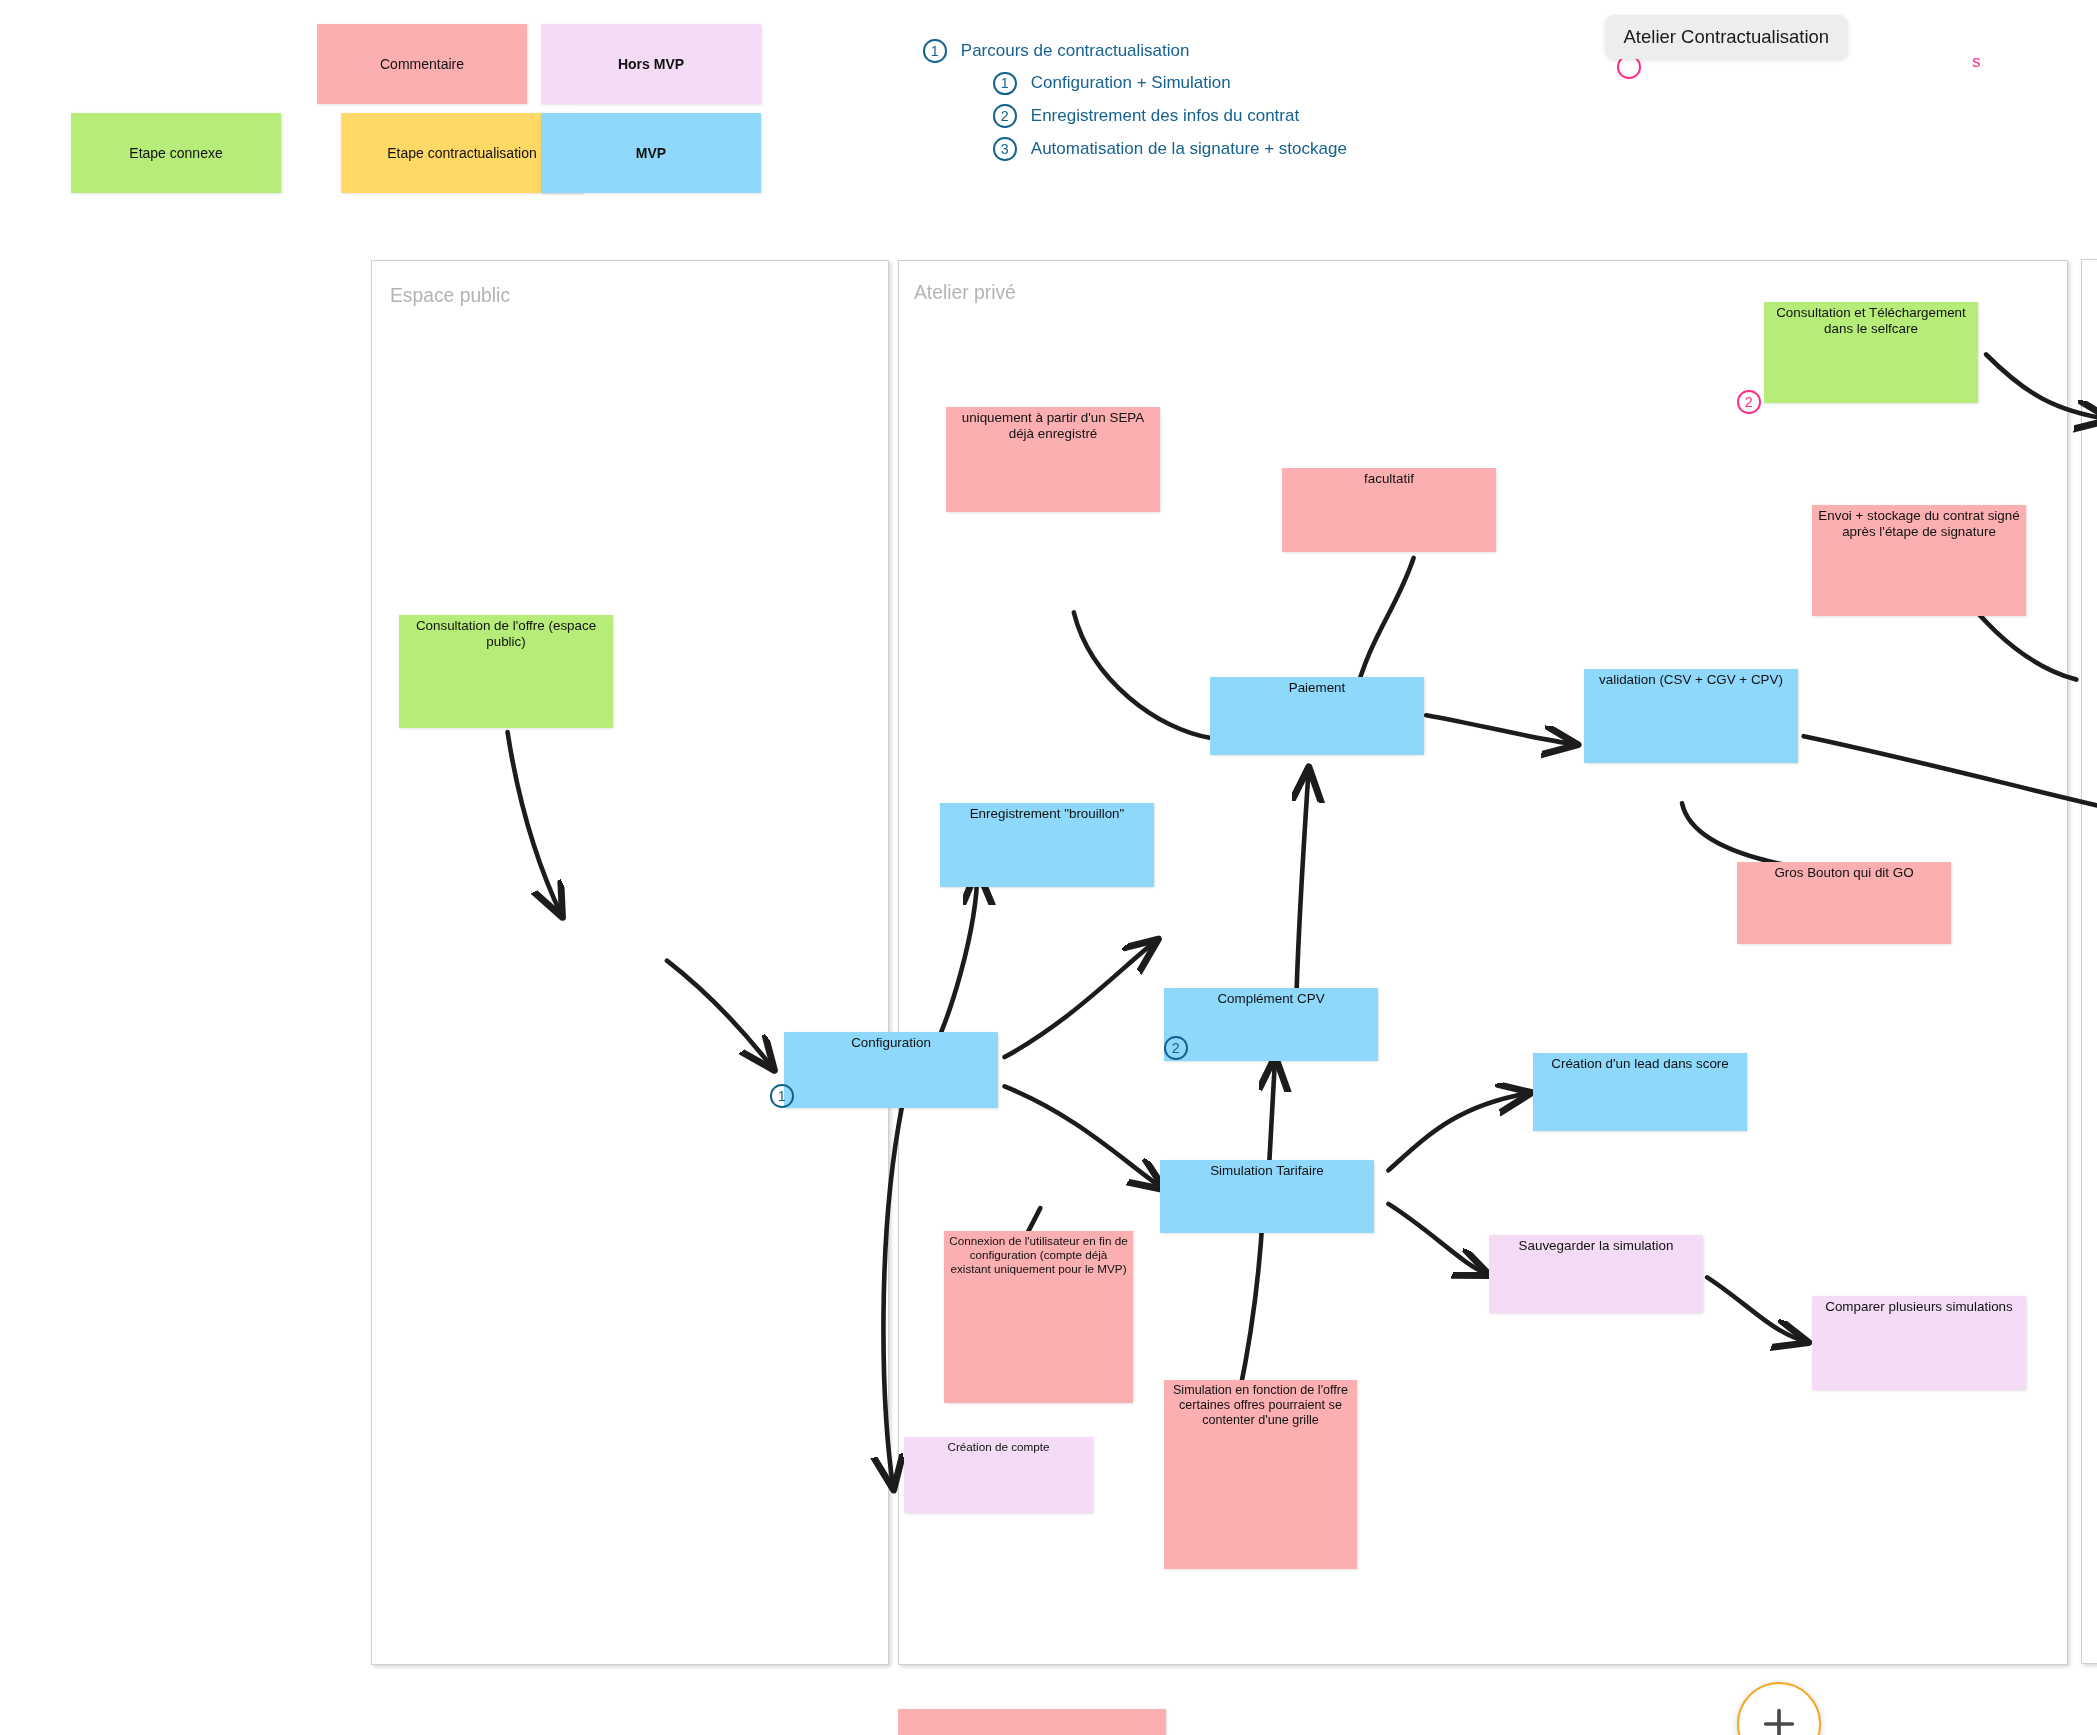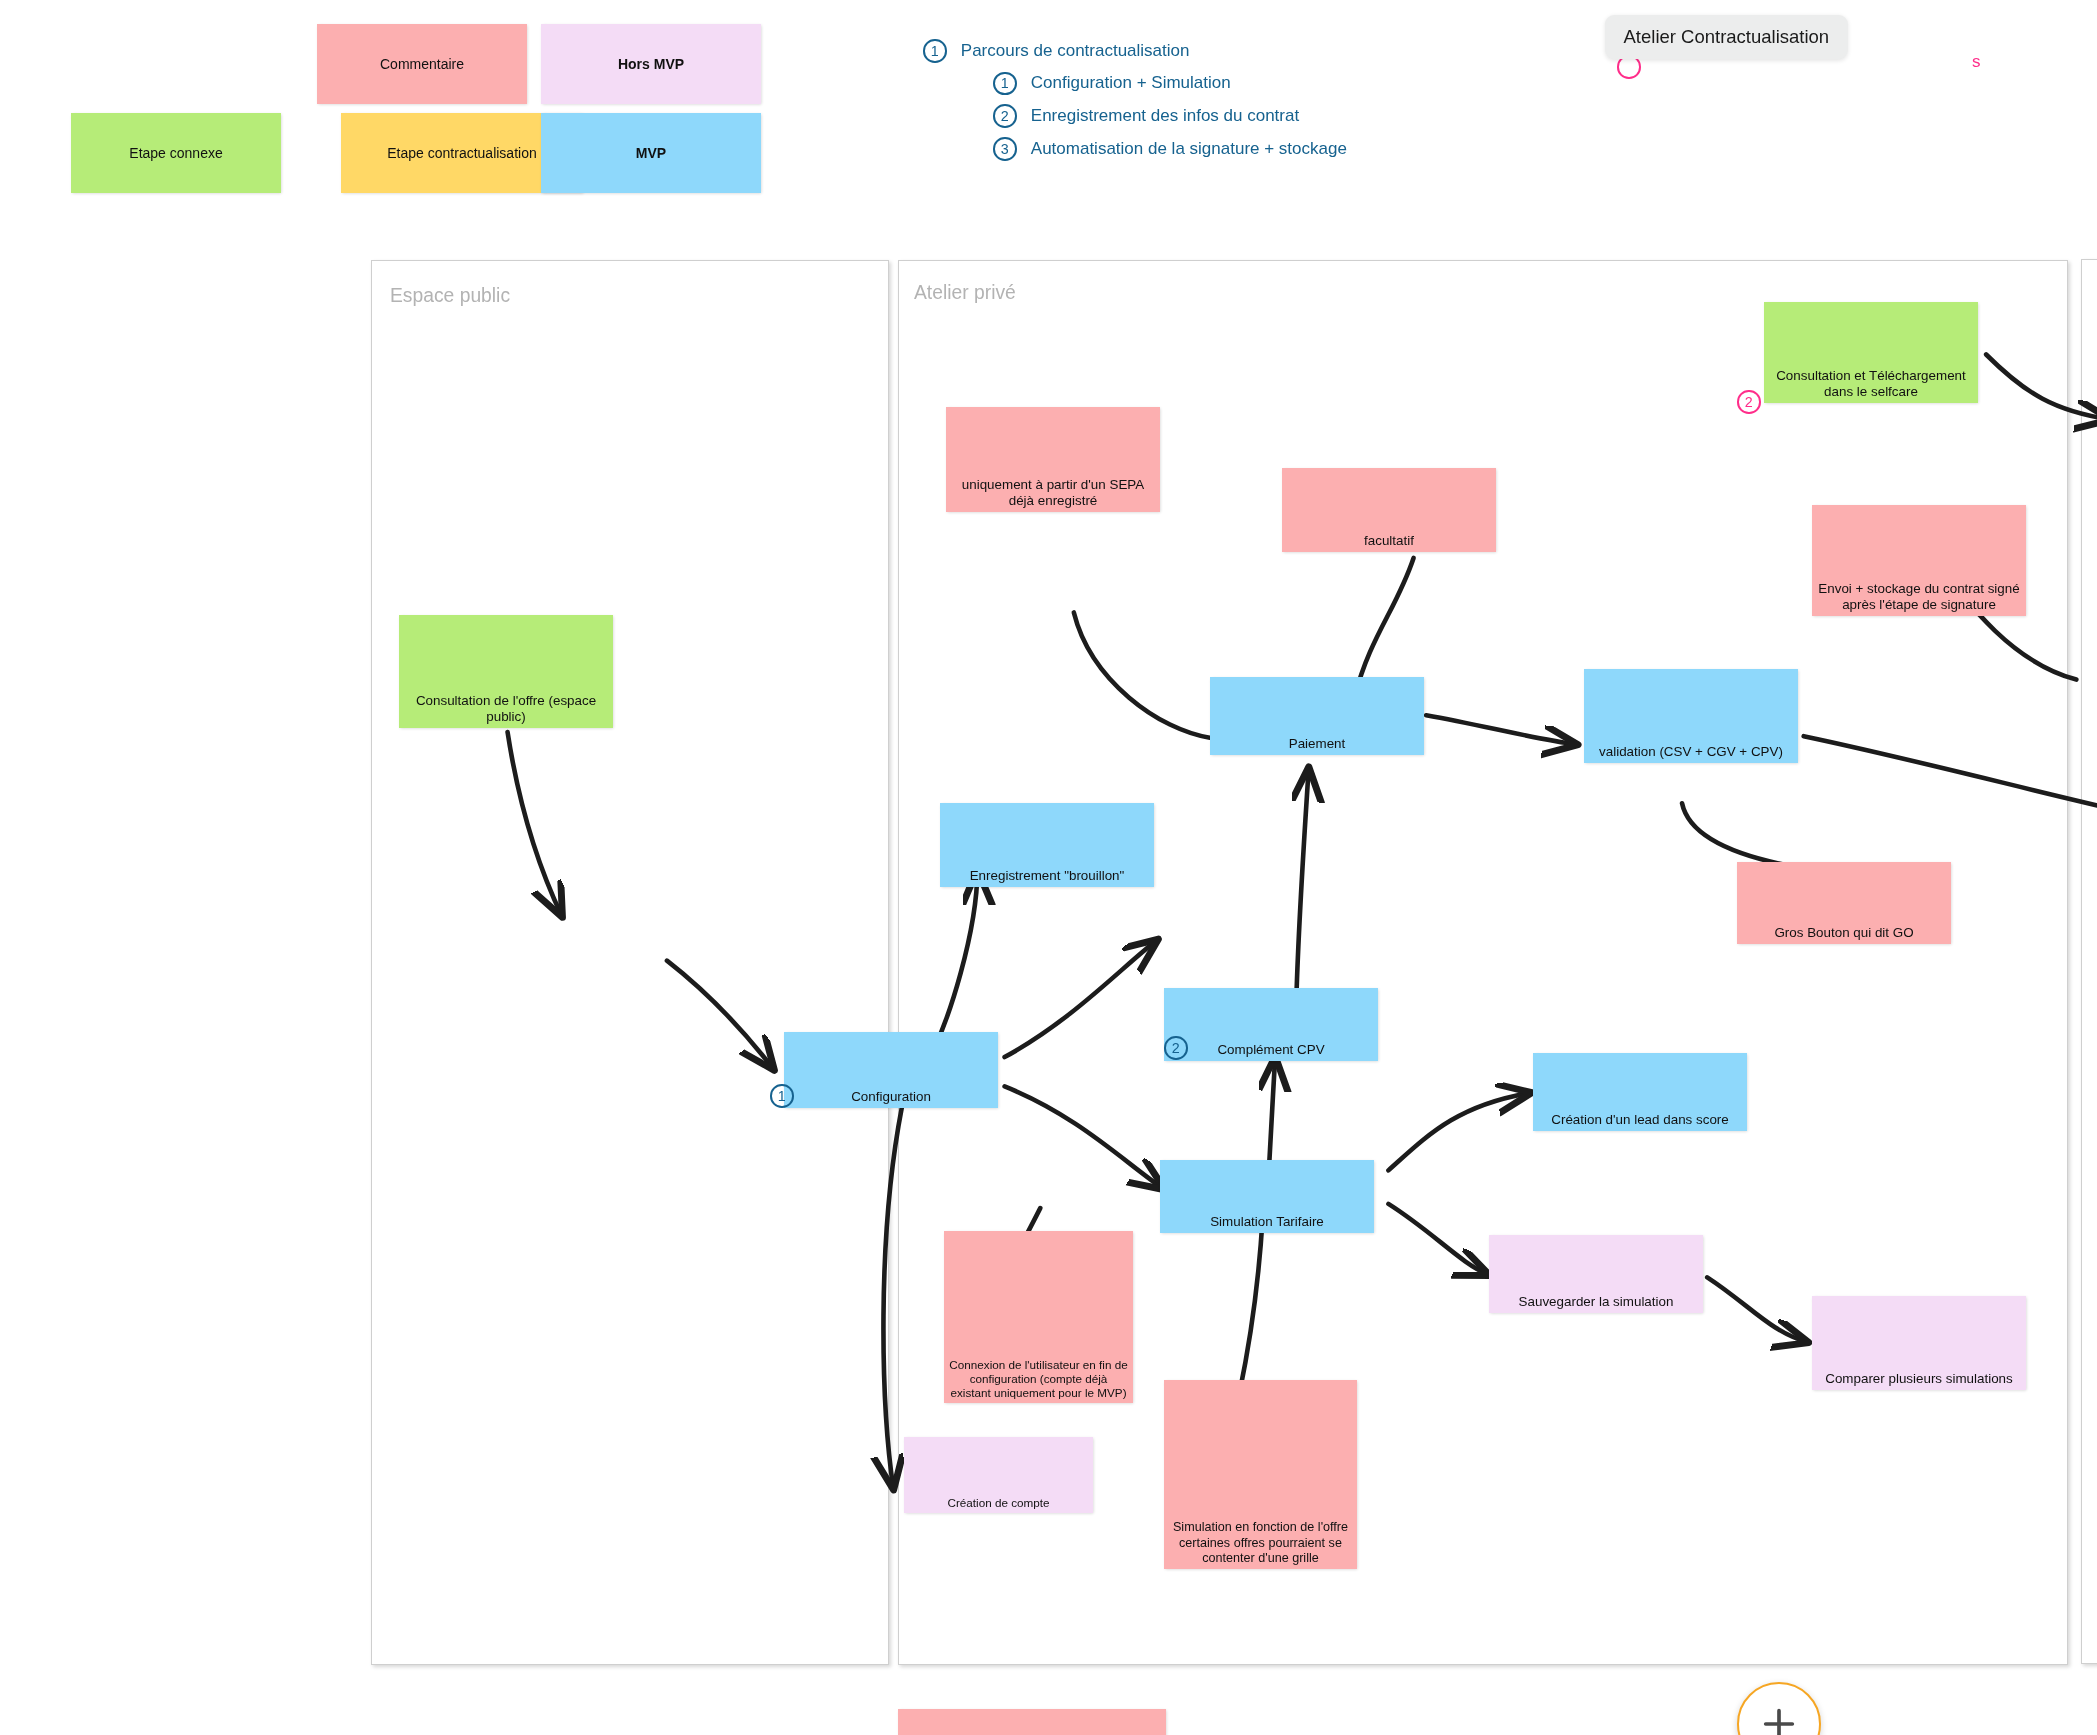--- a/index.html
+++ b/index.html
@@ -7,21 +7,21 @@
     width:3276px;height:1735px;position:relative;overflow:hidden;
     font-family:"Liberation Sans","DejaVu Sans",sans-serif;
     -webkit-font-smoothing:antialiased;
   }
   .canvas{position:absolute;inset:0;}
   svg.edges{position:absolute;left:0;top:0;width:3276px;height:1735px;pointer-events:none;}
 
   
   .note{
     position:absolute;box-sizing:border-box;
-    display:flex;align-items:flex-end;justify-content:center;text-align:center;
+    display:flex;align-items:flex-start;justify-content:center;text-align:center;
     color:#111111;line-height:1.22;
     box-shadow:1.3px 1.3px 2.9px rgba(0,0,0,.18);
     padding:2.5px 4.2px;
   }
   .green {background:#b6ec78;}
   .blue  {background:#8ed8fb;}
   .pink  {background:#fcafb0;}
   .purple{background:#f4dcf6;}
   .yellow{background:#ffd866;}
 

